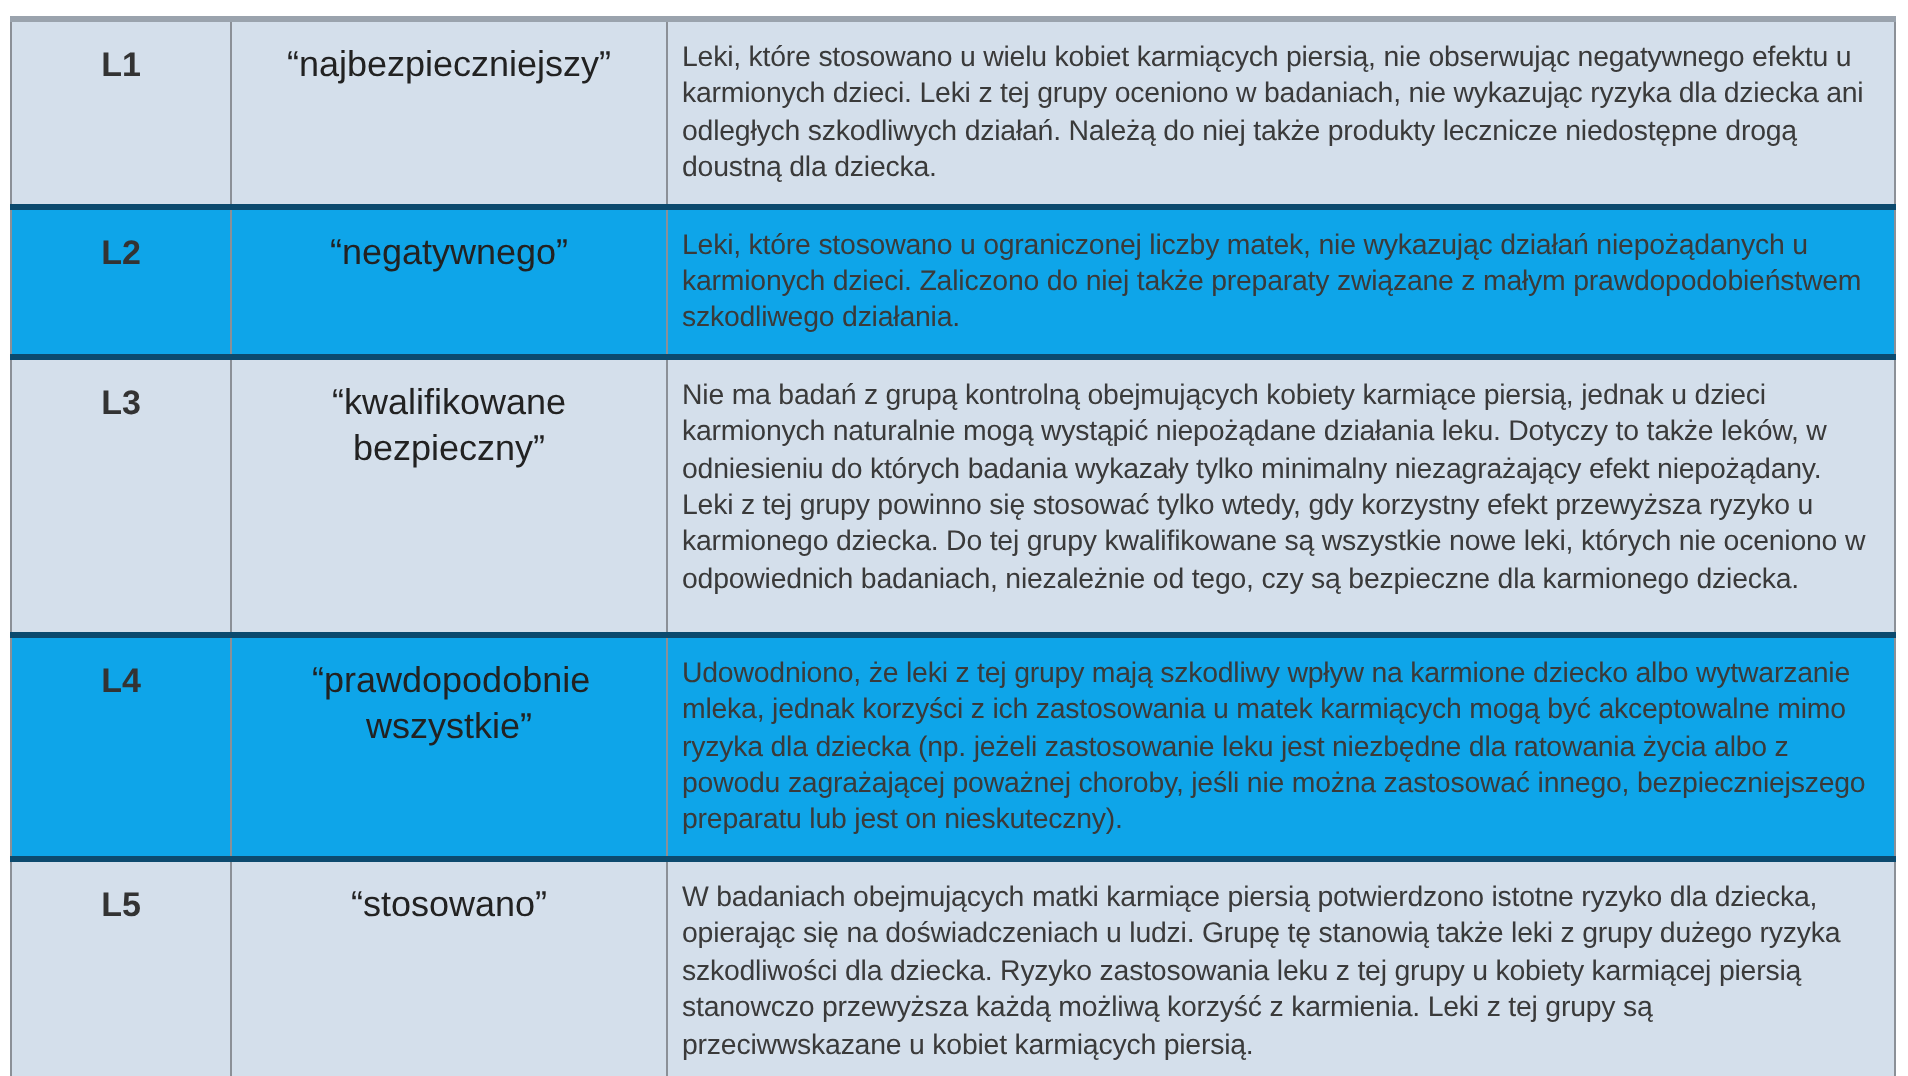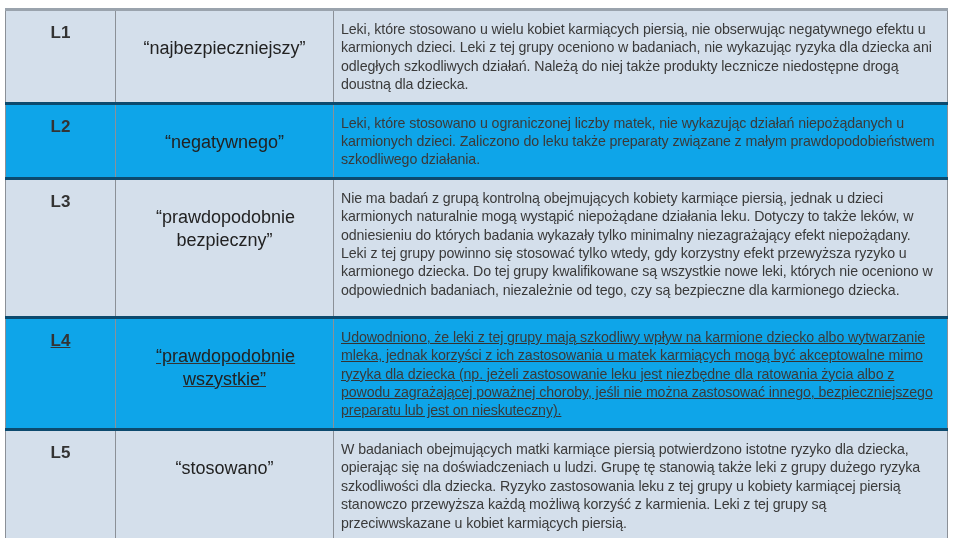--- a/index.html
+++ b/index.html
@@ -42,35 +42,35 @@
       font-weight: bold;
       font-size: 17px;
       color: #333333;
       padding-top: 12px;
       display: block;
     }
     .cat {
       font-size: 18px;
       color: #222222;
       line-height: 23px;
-      padding-top: 26px;
+      padding-top: 10px;
       display: block;
     }
     .desc {
       font-size: 14.2px;
       line-height: 18.4px;
       color: #3a3a3a;
       padding: 9px 8px 8px 7px;
       display: block;
       letter-spacing: -0.1px;
     }
     tr.r1 { height: 87px; }
     tr.r2 { height: 70px; }
     tr.r3 { height: 139px; }
-    tr.r4 { height: 106px; text-decoration: underline; }
+    tr.r4 { height: 106px; }
     tr.r5 { height: 105px; }
   </style>
 </head>
 <body>
 
 <div class="wrap">
   <table class="risk">
     <tbody>
       <tr class="shaded r1">
         <td class="c-level">
@@ -84,29 +84,29 @@
         </td>
       </tr>
       <tr class="plain r2">
         <td class="c-level">
           <span class="level">L2</span>
         </td>
         <td class="c-cat">
           <span class="cat">“negatywnego”</span>
         </td>
         <td class="c-desc">
-          <span class="desc">Leki, które stosowano u ograniczonej liczby matek, nie wykazując działań niepożądanych u karmionych dzieci. Zaliczono do leku także preparaty związane z małym prawdopodobieństwem szkodliwego działania.</span>
+          <span class="desc">Leki, które stosowano u ograniczonej liczby matek, nie wykazując działań niepożądanych u karmionych dzieci. Zaliczono do niej także preparaty związane z małym prawdopodobieństwem szkodliwego działania.</span>
         </td>
       </tr>
       <tr class="shaded r3">
         <td class="c-level">
           <span class="level">L3</span>
         </td>
         <td class="c-cat">
-          <span class="cat" style="padding-left:40px;padding-right:40px;">“prawdopodobnie bezpieczny”</span>
+          <span class="cat" style="padding-left:40px;padding-right:40px;">“kwalifikowane bezpieczny”</span>
         </td>
         <td class="c-desc">
           <span class="desc">Nie ma badań z grupą kontrolną obejmujących kobiety karmiące piersią, jednak u dzieci karmionych naturalnie mogą wystąpić niepożądane działania leku. Dotyczy to także leków, w odniesieniu do których badania wykazały tylko minimalny niezagrażający efekt niepożądany. Leki z tej grupy powinno się stosować tylko wtedy, gdy korzystny efekt przewyższa ryzyko u karmionego dziecka. Do tej grupy kwalifikowane są wszystkie nowe leki, których nie oceniono w odpowiednich badaniach, niezależnie od tego, czy są bezpieczne dla karmionego dziecka.</span>
         </td>
       </tr>
       <tr class="plain r4">
         <td class="c-level">
           <span class="level">L4</span>
         </td>
         <td class="c-cat">

